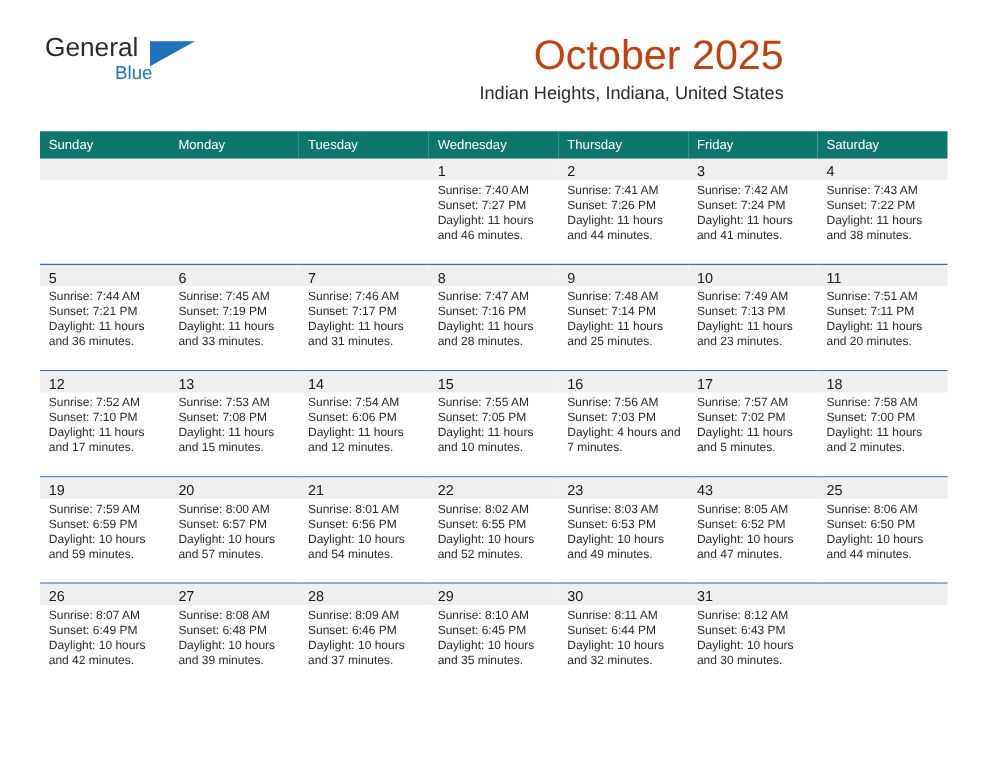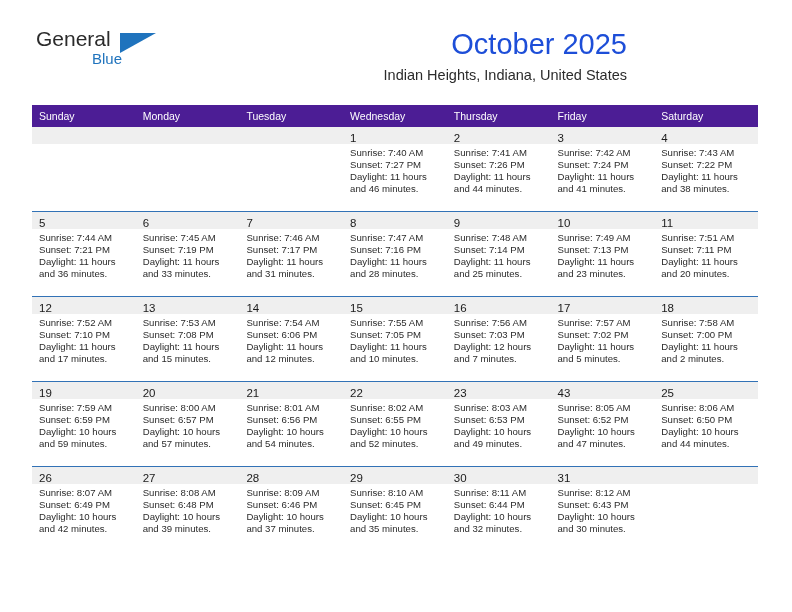--- a/index.html
+++ b/index.html
@@ -64,22 +64,22 @@
     border-bottom: 20px solid transparent;
   }
 
   .title-block {
     position: absolute;
     right: 0;
     top: 0;
     text-align: right;
   }
   .cal-title {
-    font-size: 29px;
-    color: #1d4ed8;
+    font-size: 33px;
+    color: #c2410c;
     line-height: 32px;
     white-space: nowrap;
   }
   .cal-subtitle {
     margin-top: 6px;
     font-size: 14.5px;
     color: #2b2b2b;
     line-height: 18px;
     white-space: nowrap;
   }
@@ -87,21 +87,21 @@
   
   .calendar {
     position: absolute;
     left: 32px;
     top: 105px;
     width: 726px;
     border-collapse: collapse;
     table-layout: fixed;
   }
   .calendar th {
-    background: #4c1d95;
+    background: #0f766e;
     color: #ffffff;
     font-size: 10.5px;
     font-weight: normal;
     text-align: left;
     padding: 5px 0 5px 7px;
     height: 10px;
     vertical-align: middle;
   }
   .calendar td {
     vertical-align: top;
@@ -347,21 +347,21 @@
                 <div class="daylight">Daylight: 11 hours and 10 minutes.</div>
               </div>
             </div>
           </td>
           <td>
             <div class="daycell">
               <div class="daynum-band"><span class="daynum">16</span></div>
               <div class="dayinfo">
                 <div>Sunrise: 7:56 AM</div>
                 <div>Sunset: 7:03 PM</div>
-                <div class="daylight">Daylight: 12 hours and 7 minutes.</div>
+                <div class="daylight">Daylight: 4 hours and 7 minutes.</div>
               </div>
             </div>
           </td>
           <td>
             <div class="daycell">
               <div class="daynum-band"><span class="daynum">17</span></div>
               <div class="dayinfo">
                 <div>Sunrise: 7:57 AM</div>
                 <div>Sunset: 7:02 PM</div>
                 <div class="daylight">Daylight: 11 hours and 5 minutes.</div>

